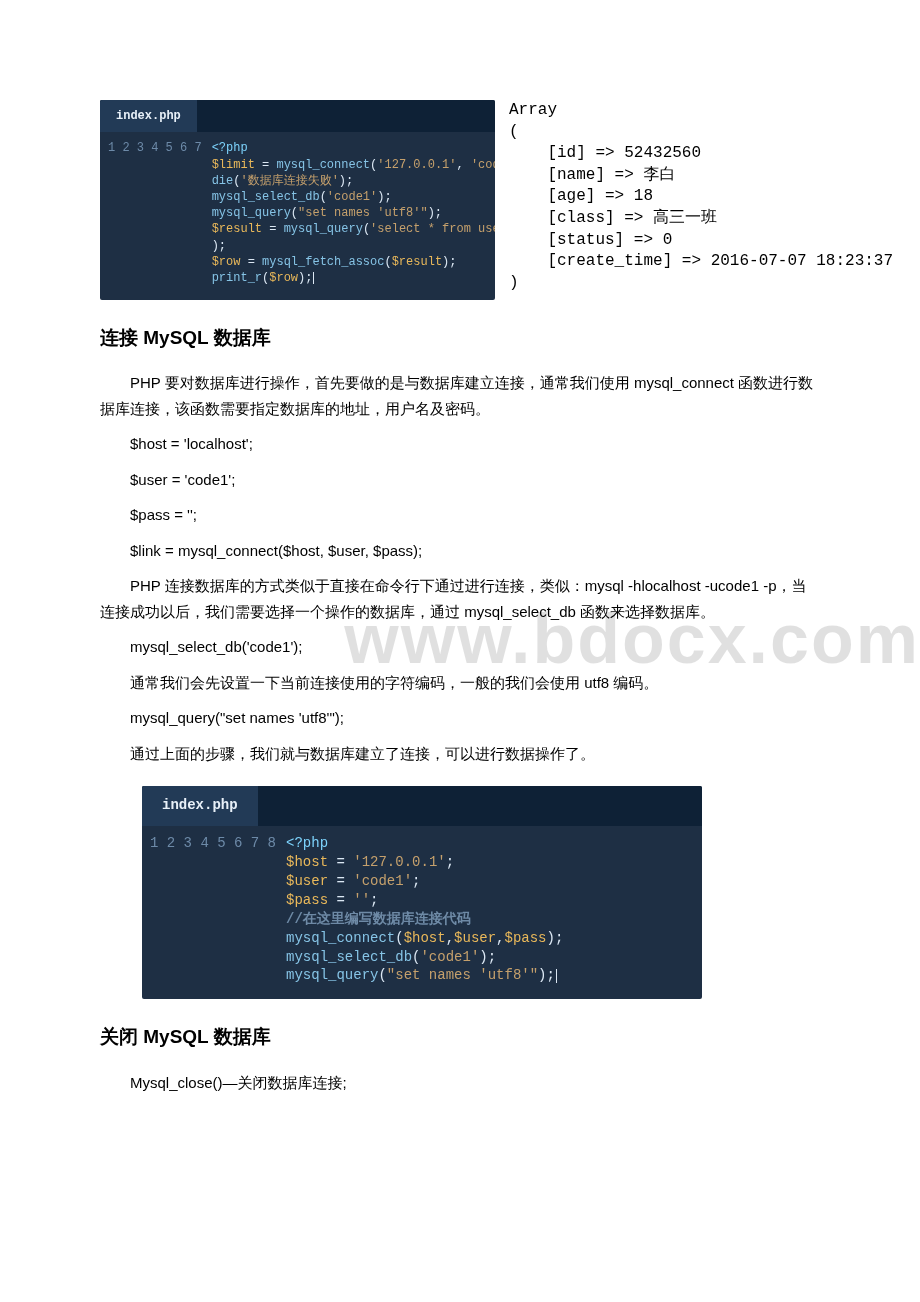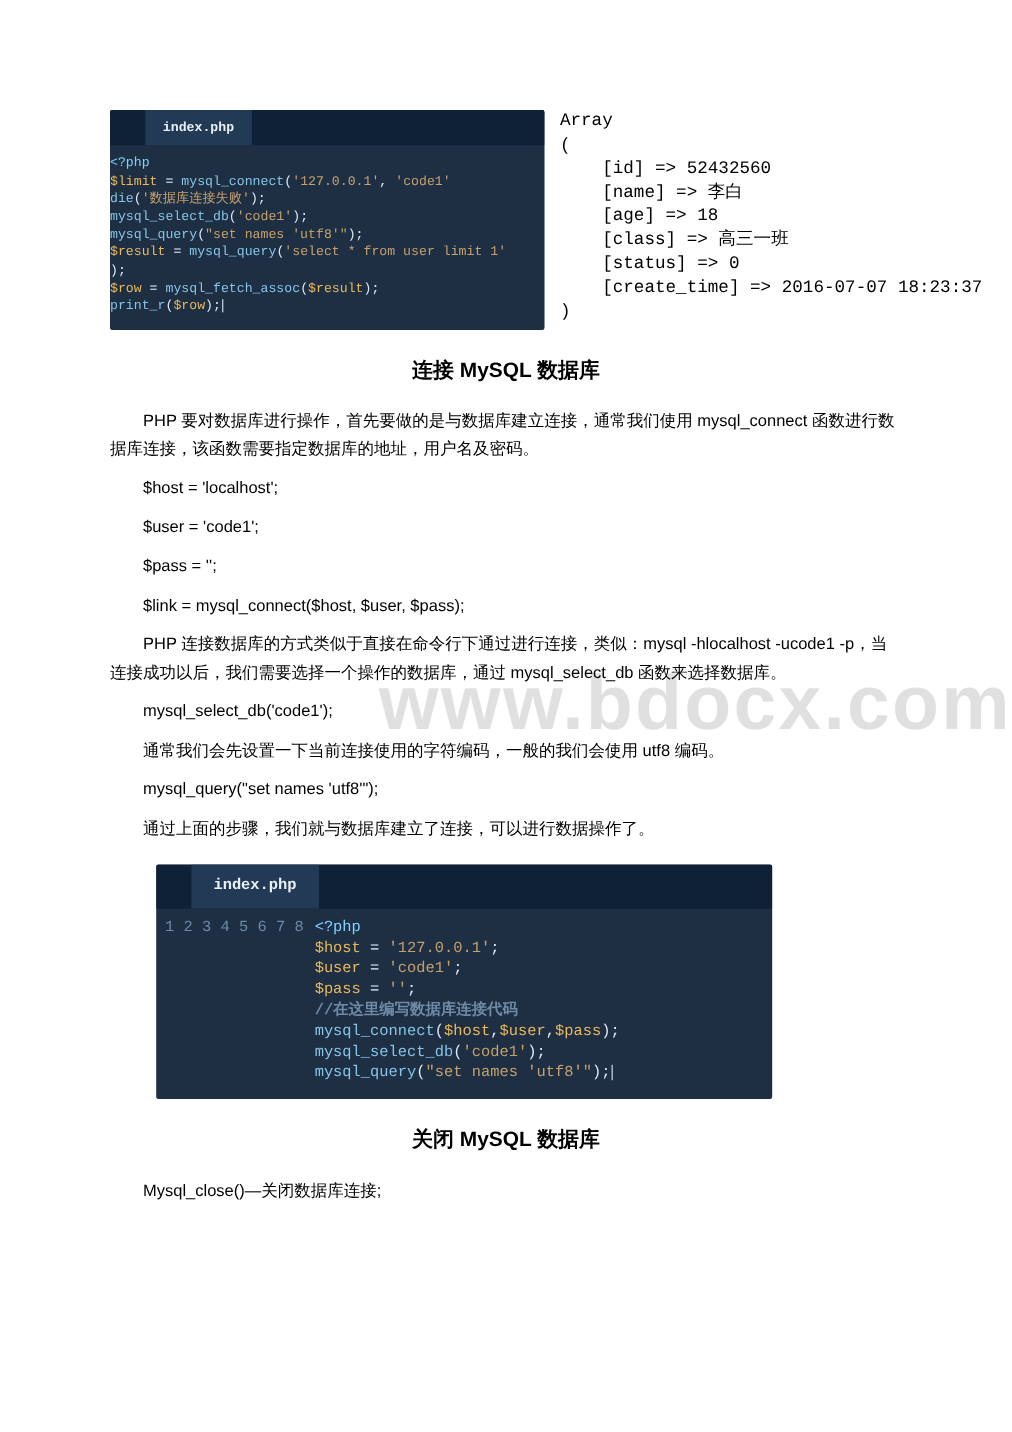--- a/index.html
+++ b/index.html
@@ -24,21 +24,20 @@
     width: 100%;
     text-align: right;
     font-size: 70px;
     font-weight: bold;
     color: rgba(0,0,0,0.12);
     pointer-events: none;
     letter-spacing: 2px;
     z-index: 0;
   }
   .section-title {
-    text-align: center;
     font-weight: bold;
     font-size: 19px;
     margin: 22px 0 16px 0;
   }
   p.body {
     margin: 10px 0;
     text-indent: 2em;
     position: relative;
     z-index: 1;
   }
@@ -59,21 +58,20 @@
     flex: 0 0 395px;
   }
   .code-block.big {
     width: 560px;
     margin: 20px 0 18px 42px;
     font-size: 14px;
   }
   .cb-header {
     display: flex;
     background: #0e2136;
-    padding-left: 32px;
   }
   .cb-tab {
     background: #223a56;
     color: #e8f0f8;
     padding: 6px 16px;
     font-size: 12px;
     font-weight: bold;
   }
   .code-block.big .cb-tab {
     font-size: 14px;
@@ -129,20 +127,29 @@
 <div class="page">
 
   <div class="watermark">www.bdocx.com</div>
 
   <div class="top-figure">
     <div class="code-block left">
       <div class="cb-header">
         <div class="cb-tab">index.php</div>
       </div>
       <div class="cb-body">
+        <div class="cb-gutter" id="gutter1">1
+2
+ 
+3
+4
+5
+ 
+6
+7</div>
         <div class="cb-lines" id="lines1"><span class="c-kw">&lt;?php</span>
 <span class="c-var">$limit</span><span class="c-punc"> = </span><span class="c-fn">mysql_connect</span><span class="c-punc">(</span><span class="c-str">'127.0.0.1'</span><span class="c-punc">, </span><span class="c-str">'code1'</span>
 <span class="c-fn">die</span><span class="c-punc">(</span><span class="c-str">'数据库连接失败'</span><span class="c-punc">);</span>
 <span class="c-fn">mysql_select_db</span><span class="c-punc">(</span><span class="c-str">'code1'</span><span class="c-punc">);</span>
 <span class="c-fn">mysql_query</span><span class="c-punc">(</span><span class="c-str">"set names 'utf8'"</span><span class="c-punc">);</span>
 <span class="c-var">$result</span><span class="c-punc"> = </span><span class="c-fn">mysql_query</span><span class="c-punc">(</span><span class="c-str">'select * from user limit 1'</span>
 <span class="c-punc">);</span>
 <span class="c-var">$row</span><span class="c-punc"> = </span><span class="c-fn">mysql_fetch_assoc</span><span class="c-punc">(</span><span class="c-var">$result</span><span class="c-punc">);</span>
 <span class="c-fn">print_r</span><span class="c-punc">(</span><span class="c-var">$row</span><span class="c-punc">);</span><span class="cursor"></span></div>
       </div>

